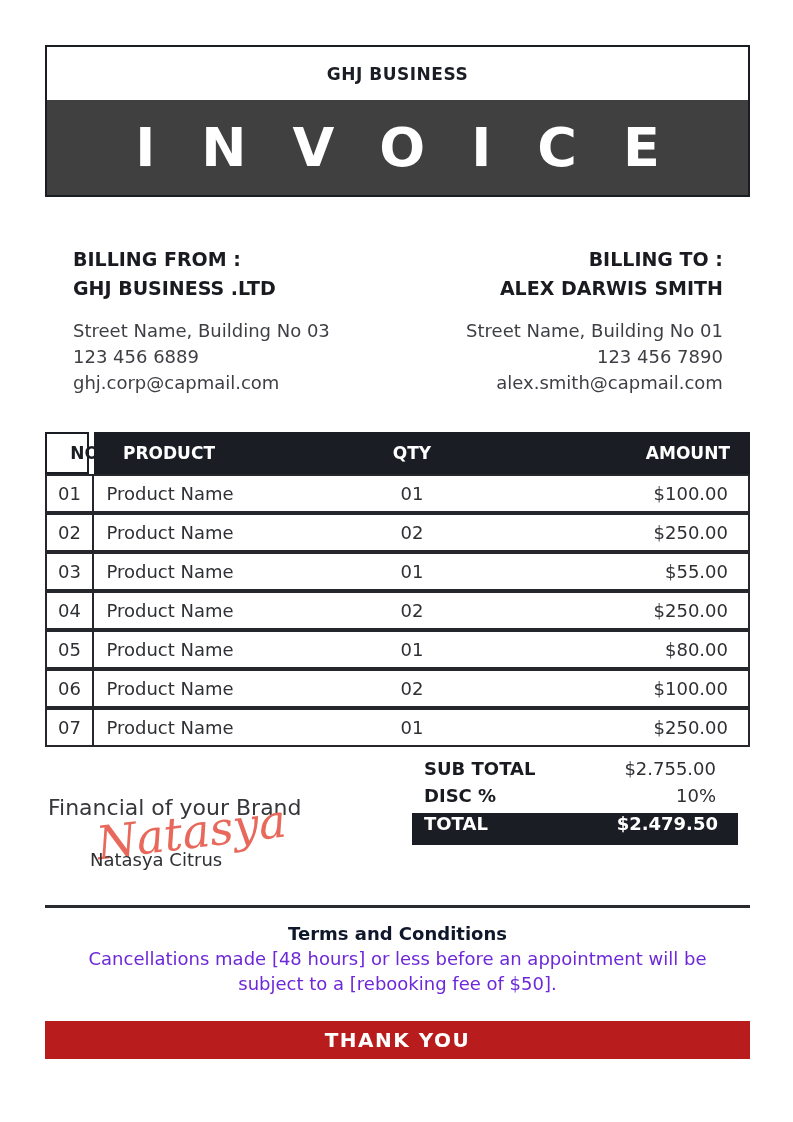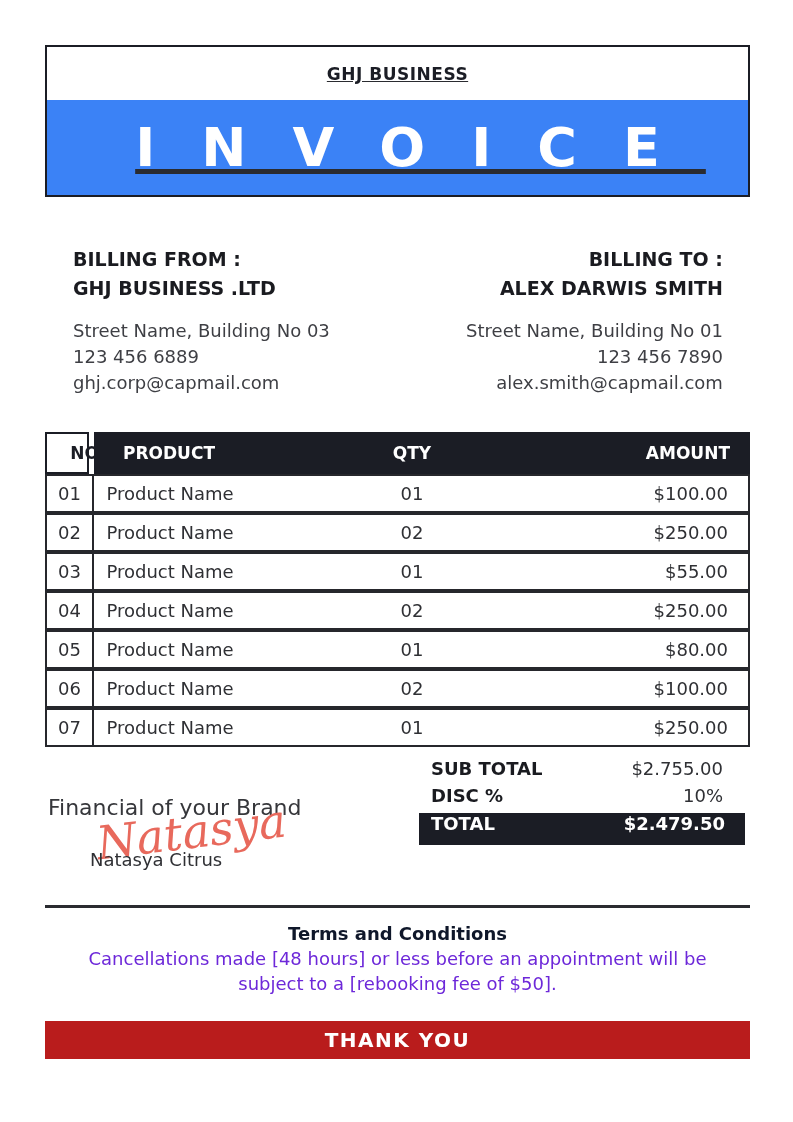--- a/index.html
+++ b/index.html
@@ -2,24 +2,24 @@
 <html><head>
 <meta charset="utf-8">
 <style>
   * { margin:0; padding:0; box-sizing:border-box; }
   html,body { background:#ffffff; }
   body { width:793px; height:1122px; font-family:"DejaVu Sans","Liberation Sans",sans-serif; color:#2a2b30; }
   .page { position:relative; width:793px; height:1122px; background:#ffffff; overflow:hidden; }
   .content { padding:45px 43px 0 45px; }
 
   
-  .banner { border:2px solid #1b1d25;text-decoration:underline; }
+  .banner { border:2px solid #1b1d25; }
   .banner-top { height:53px; background:#ffffff; display:flex; align-items:center; justify-content:center; }
   .brand-name { font-size:17px; font-weight:bold; letter-spacing:0.5px; color:#1b1d25; }
-  .banner-bottom { height:95px; background:#3b82f6; display:flex; align-items:center; justify-content:center; }
+  .banner-bottom { height:95px; background:#404040; display:flex; align-items:center; justify-content:center; }
   .doc-title { color:#ffffff; font-weight:bold; font-size:54px; letter-spacing:46px; padding-left:46px; white-space:nowrap; }
 
   
   .billing { margin-top:48px; display:flex; justify-content:flex-start;margin-left:28px; }
   .bill-col { width:48%; }
   .bill-col.right { text-align:right; }
   .bill-heading, .bill-name { font-size:19px; font-weight:bold; color:#1a1b20; line-height:1.55; }
   .bill-details { margin-top:14px; font-size:18px; color:#3e3f44; line-height:1.45; }
 
   
@@ -32,21 +32,21 @@
   .head-band .c-amount { text-align:right; padding-right:20px; }
   .t-row { margin-top:0; height:39px; border:2px solid #26272c; display:grid; grid-template-columns:47px 152px 1fr 170px; align-items:stretch; font-size:18px; color:#2f3034; }
   .t-row > div { display:flex; align-items:center; }
   .cell-no { justify-content:center; border-right:2px solid #26272c; }
   .cell-product { justify-content:center; }
   .cell-qty { justify-content:center; }
   .cell-amount { justify-content:flex-end; padding-right:20px; }
 
   
   .after-table { position:relative; height:158px; }
-  .totals { position:absolute; top:8px; right:5px; width:326px; }
+  .totals { position:absolute; top:8px; right:12px; width:326px; }
   .tot-row { display:flex; justify-content:space-between; align-items:center; padding:3px 22px 3px 12px; height:27px; }
   .tot-label { font-weight:bold; font-size:18px; color:#1a1b20; }
   .tot-value { font-size:18px; color:#2f3034; }
   .tot-row.grand { margin-top:4px; background:#1b1d25; height:32px; padding:0 20px 12px 12px; }
   .tot-row.grand .tot-label, .tot-row.grand .tot-value { color:#ffffff; font-weight:bold; }
 
   .signature { position:absolute; left:3px; top:48px; width:300px; }
   .sig-tagline { font-size:22px; color:#36373b; }
   .sig-script { position:absolute; top:10px; left:48px; font-family:"DejaVu Serif","Liberation Serif",serif; font-style:italic; font-size:46px; color:#e8695c; transform:rotate(-7deg); pointer-events:none; }
   .sig-name { position:absolute; top:54px; left:42px; font-size:18px; color:#2f3034; }

